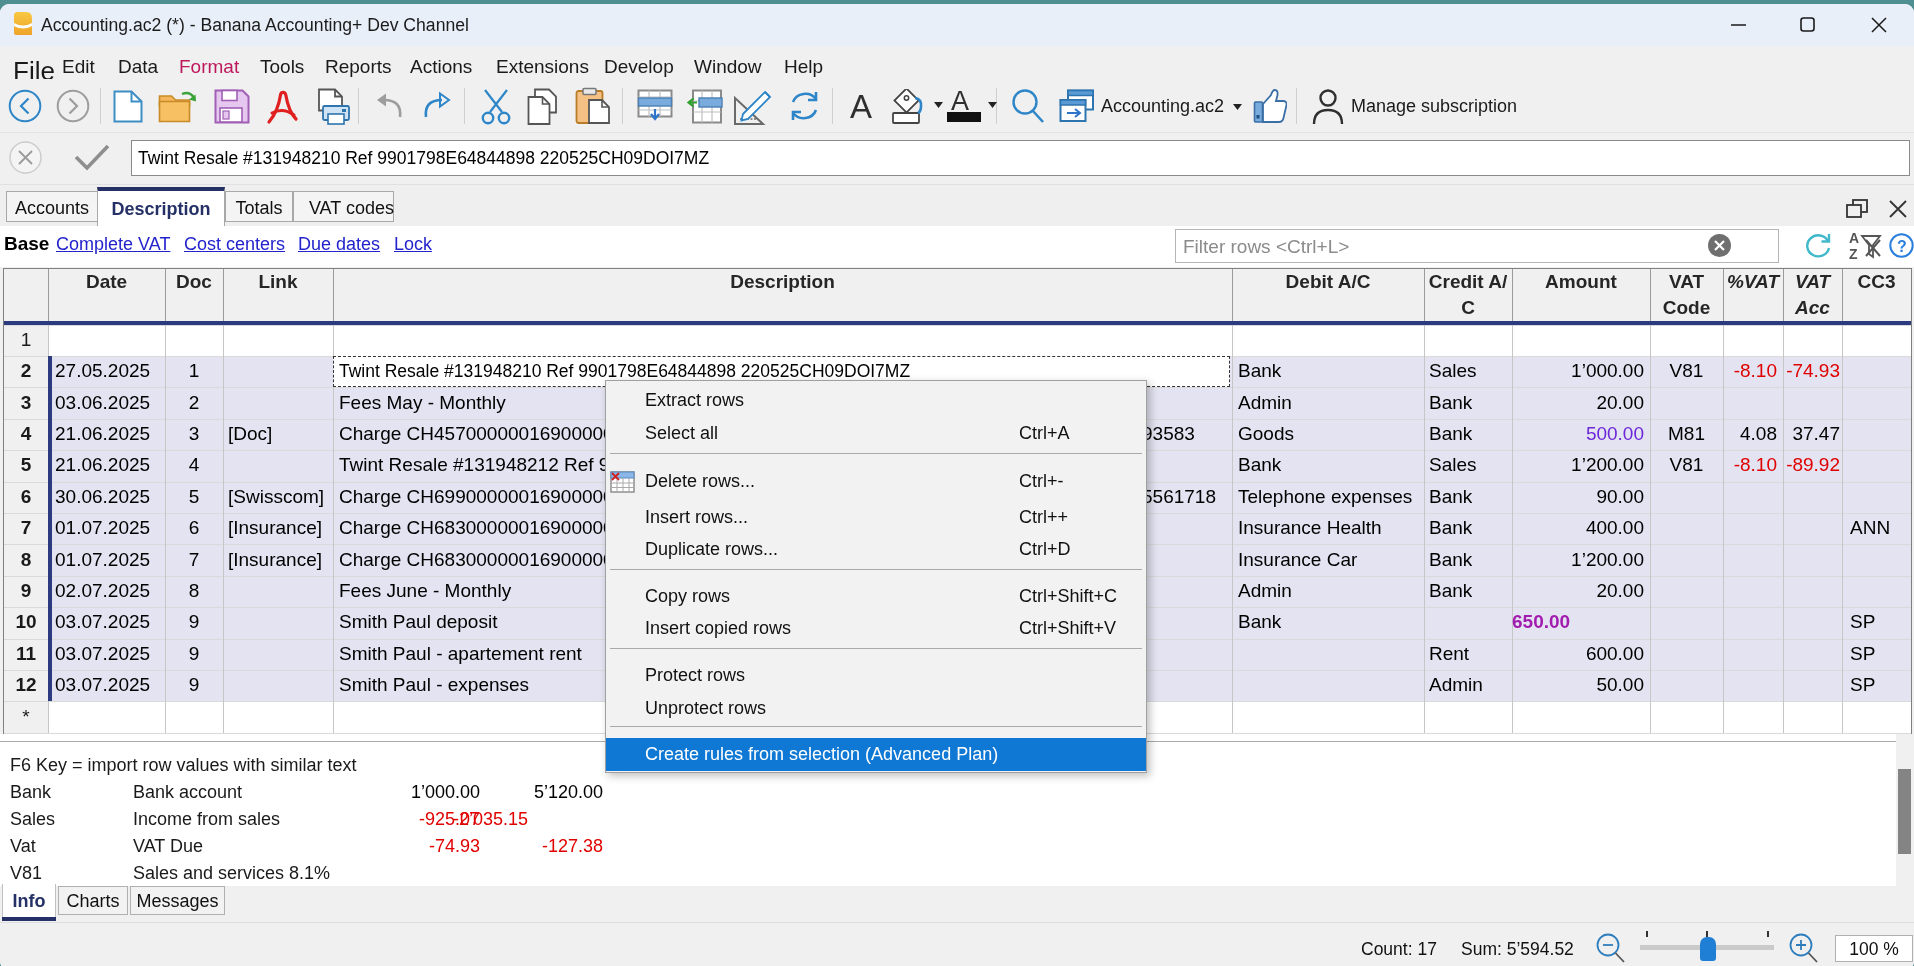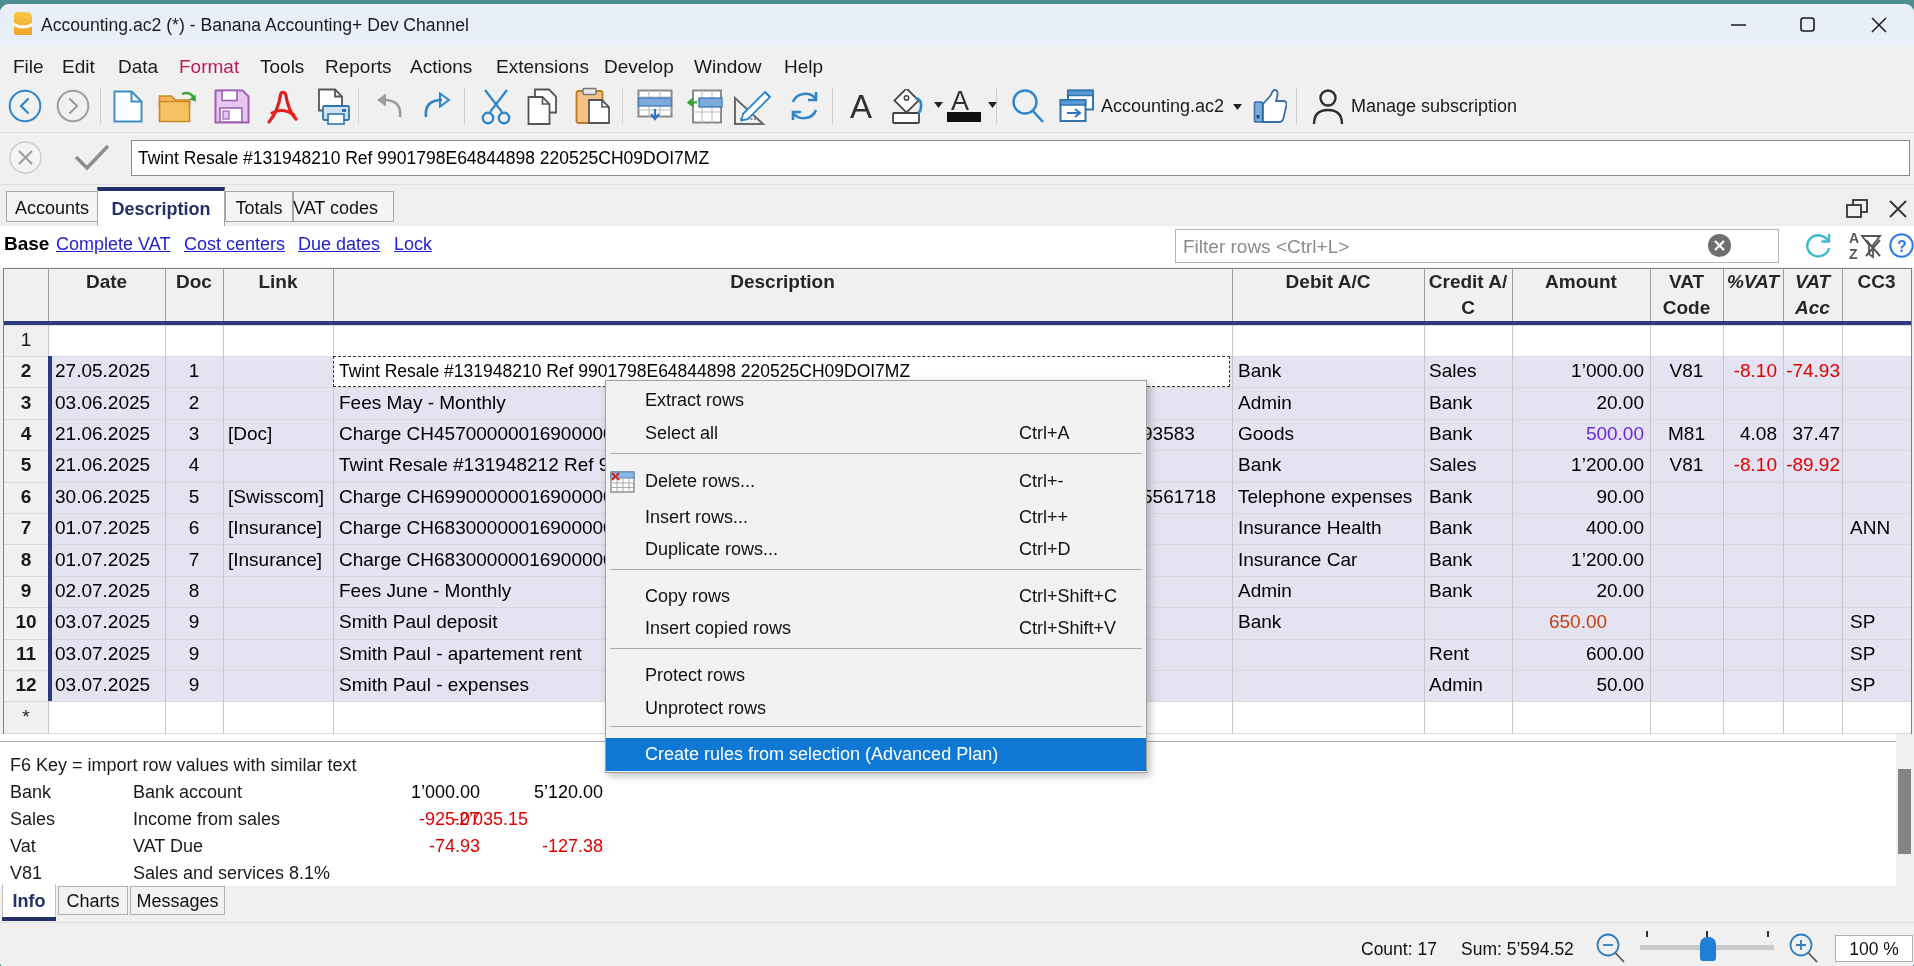--- a/index.html
+++ b/index.html
@@ -29,21 +29,21 @@
     <svg class="abs" style="left:1731px;top:13px" width="16" height="16" viewBox="0 0 16 16">
       <line x1="0" y1="8" x2="15" y2="8" stroke="#1a1a1a" stroke-width="1.4"></line>
     </svg>
     <svg class="abs" style="left:1800px;top:13px" width="16" height="16" viewBox="0 0 16 16">
       <rect x="1" y="1" width="13" height="13" rx="2.5" fill="none" stroke="#1a1a1a" stroke-width="1.6"></rect>
     </svg>
     <svg class="abs" style="left:1871px;top:13px" width="16" height="16" viewBox="0 0 16 16">
       <path d="M1 1 L15 15 M15 1 L1 15" stroke="#1a1a1a" stroke-width="1.5"></path>
     </svg>
     <div class="abs" style="left:0;top:42px;width:1914px;height:33px;background:#f0f0f0"></div>
-    <div class="abs" style="left:13px;top:52px;font-size:19px;color:#1a1a1a">File</div>
+    <div class="abs" style="left:13px;top:52px;font-size:26px;color:#1a1a1a">File</div>
     <div class="abs" style="left:62px;top:52px;font-size:19px;color:#1a1a1a">Edit</div>
     <div class="abs" style="left:118px;top:52px;font-size:19px;color:#1a1a1a">Data</div>
     <div class="abs" style="left:179px;top:52px;font-size:19px;color:#be185d">Format</div>
     <div class="abs" style="left:260px;top:52px;font-size:19px;color:#1a1a1a">Tools</div>
     <div class="abs" style="left:325px;top:52px;font-size:19px;color:#1a1a1a">Reports</div>
     <div class="abs" style="left:410px;top:52px;font-size:19px;color:#1a1a1a">Actions</div>
     <div class="abs" style="left:496px;top:52px;font-size:19px;color:#1a1a1a">Extensions</div>
     <div class="abs" style="left:604px;top:52px;font-size:19px;color:#1a1a1a">Develop</div>
     <div class="abs" style="left:694px;top:52px;font-size:19px;color:#1a1a1a">Window</div>
     <div class="abs" style="left:784px;top:52px;font-size:19px;color:#1a1a1a">Help</div>
@@ -188,21 +188,21 @@
       <path d="M2 13 L13 24 L34 2" fill="none" stroke="#8e8e8e" stroke-width="3.6"></path>
     </svg>
     <div class="abs" style="left:131px;top:136px;width:1779px;height:36px;background:#fff;border:1px solid #8a8a8a"></div>
     <div class="abs" style="left:138px;top:144px;font-size:17.5px;color:#000;white-space:nowrap">Twint Resale #131948210 Ref 9901798E64844898 220525CH09DOI7MZ</div>
     <div class="abs" style="left:0;top:180px;width:1914px;height:42px;background:#efefef;border-top:1px solid #e0e0e0"></div>
     <div class="abs" style="left:6px;top:187px;width:92px;height:31px;background:#f4f4f4;border:1px solid #a8a8a8;border-bottom:1px solid #a8a8a8"></div>
     <div class="abs" style="left:6px;top:194px;width:92px;text-align:center;font-size:18px;color:#111">Accounts</div>
     <div class="abs" style="left:225px;top:187px;width:68px;height:31px;background:#f4f4f4;border:1px solid #a8a8a8;border-bottom:1px solid #a8a8a8"></div>
     <div class="abs" style="left:225px;top:194px;width:68px;text-align:center;font-size:18px;color:#111">Totals</div>
     <div class="abs" style="left:293px;top:187px;width:101px;height:31px;background:#f4f4f4;border:1px solid #a8a8a8;border-bottom:1px solid #a8a8a8"></div>
-    <div class="abs" style="left:293px;top:194px;width:101px;text-align:left;font-size:18px;color:#111">VAT codes</div>
+    <div class="abs" style="left:293px;top:194px;width:101px;text-align:right;font-size:18px;color:#111">VAT codes</div>
     <div class="abs" style="left:97px;top:183px;width:128px;height:39px;background:#fff;border-left:1px solid #a8a8a8;border-right:1px solid #a8a8a8;border-top:4px solid #253067"></div>
     <div class="abs" style="left:97px;top:195px;width:128px;text-align:center;font-size:18px;font-weight:bold;color:#253067">Description</div>
     <svg class="abs" style="left:1846px;top:195px" width="24" height="20" viewBox="0 0 24 20">
       <rect x="7" y="1" width="14" height="12" fill="none" stroke="#333" stroke-width="1.8"></rect>
       <rect x="1" y="6" width="14" height="12" fill="#efefef" stroke="#333" stroke-width="1.8"></rect>
     </svg>
     <svg class="abs" style="left:1888px;top:195px" width="20" height="20" viewBox="0 0 20 20">
       <path d="M2 2 L18 18 M18 2 L2 18" stroke="#333" stroke-width="1.8"></path>
     </svg>
     <div class="abs" style="left:0;top:222px;width:1914px;height:41px;background:#fff"></div>
@@ -382,21 +382,21 @@
     <div class="cell" style="left:1723px;top:575.9000000000001px;width:60px;padding-right:6px;text-align:right;color:#000;"></div>
     <div class="cell" style="left:1783px;top:575.9000000000001px;width:59px;padding-right:2px;text-align:right;color:#000;"></div>
     <div class="cell" style="left:1842px;top:575.9000000000001px;width:69px;padding-left:8px;color:#000;"></div>
     <div class="cell" style="left:4px;top:607.3px;width:44px;text-align:center;color:#1a1a1a;font-weight:bold;">10</div>
     <div class="cell" style="left:52px;top:607.3px;width:113px;padding-left:3px;color:#000;">03.07.2025</div>
     <div class="cell" style="left:165px;top:607.3px;width:58px;text-align:center;color:#000;">9</div>
     <div class="cell" style="left:223px;top:607.3px;width:110px;padding-left:5px;color:#000;"></div>
     <div class="cell" style="left:333px;top:607.3px;width:899px;padding-left:6px;color:#000;">Smith Paul deposit</div>
     <div class="cell" style="left:1232px;top:607.3px;width:192px;padding-left:6px;color:#000;">Bank</div>
     <div class="cell" style="left:1424px;top:607.3px;width:88px;padding-left:5px;color:#000;"></div>
-    <div class="cell" style="left:1512px;top:607.3px;width:138px;padding-right:6px;text-align:center;color:#c2410c;">650.00</div>
+    <div class="cell" style="left:1512px;top:607.3px;width:138px;padding-right:6px;text-align:left;color:#a21caf;font-weight:bold;">650.00</div>
     <div class="cell" style="left:1650px;top:607.3px;width:73px;text-align:center;color:#000;"></div>
     <div class="cell" style="left:1723px;top:607.3px;width:60px;padding-right:6px;text-align:right;color:#000;"></div>
     <div class="cell" style="left:1783px;top:607.3px;width:59px;padding-right:2px;text-align:right;color:#000;"></div>
     <div class="cell" style="left:1842px;top:607.3px;width:69px;padding-left:8px;color:#000;">SP</div>
     <div class="cell" style="left:4px;top:638.7px;width:44px;text-align:center;color:#1a1a1a;font-weight:bold;">11</div>
     <div class="cell" style="left:52px;top:638.7px;width:113px;padding-left:3px;color:#000;">03.07.2025</div>
     <div class="cell" style="left:165px;top:638.7px;width:58px;text-align:center;color:#000;">9</div>
     <div class="cell" style="left:223px;top:638.7px;width:110px;padding-left:5px;color:#000;"></div>
     <div class="cell" style="left:333px;top:638.7px;width:899px;padding-left:6px;color:#000;">Smith Paul - apartement rent</div>
     <div class="cell" style="left:1232px;top:638.7px;width:192px;padding-left:6px;color:#000;"></div>

